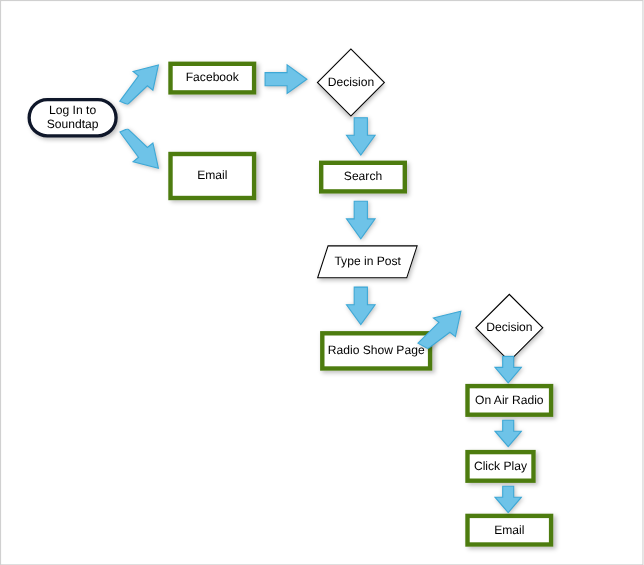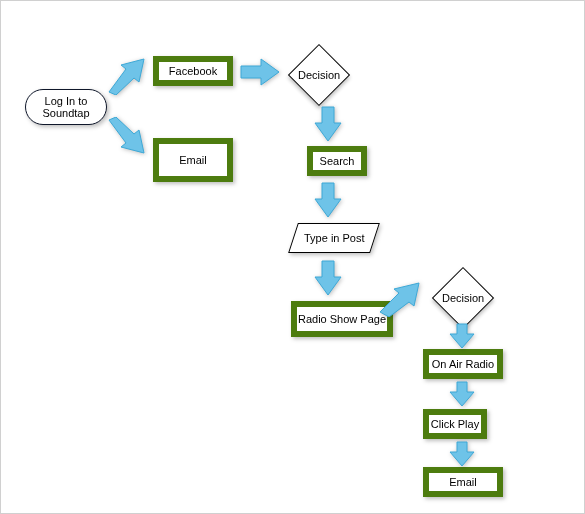--- a/index.html
+++ b/index.html
@@ -13,22 +13,22 @@
     border:1px solid #d0d0d0;
   }
   .node{
     position:absolute;
     background:#fff;
     box-sizing:border-box;
     display:flex;align-items:center;justify-content:center;
     text-align:center;
     box-shadow:2px 2px 4px rgba(0,0,0,0.25);
   }
-  .rect{border:6px solid #4d7c0f}
-  .terminator{border:1px solid #0f172a;border-radius:999px;padding:4px 10px;font-size:11px}
+  .rect{border:4px solid #4d7c0f}
+  .terminator{border:3px solid #0f172a;border-radius:999px;padding:4px 10px;font-size:11px}
   .parallelogram{
     border:1px solid #000;
     transform:skewX(-18deg);
   }
   .parallelogram>span{transform:skewX(18deg);display:inline-block}
   .diamond{
     border:1px solid #000;
     transform:rotate(45deg);
   }
   .diamond>span{transform:rotate(-45deg);display:inline-block;font-size:11px}
@@ -49,21 +49,21 @@
 </div>
 
 <div class="node rect" style="left:152px;top:137px;width:80px;height:44px">
   <span>Email</span>
 </div>
 
 <div class="node diamond" style="left:296px;top:52px;width:44px;height:44px">
   <span>Decision</span>
 </div>
 
-<div class="node rect" style="left:306px;top:145px;width:60px;height:30px">
+<div class="node rect" style="left:289px;top:145px;width:80px;height:30px">
   <span>Search</span>
 </div>
 
 <div class="node parallelogram" style="left:292px;top:222px;width:82px;height:30px">
   <span>Type in Post</span>
 </div>
 
 <div class="node rect" style="left:290px;top:300px;width:102px;height:36px">
   <span>Radio Show Page</span>
 </div>

